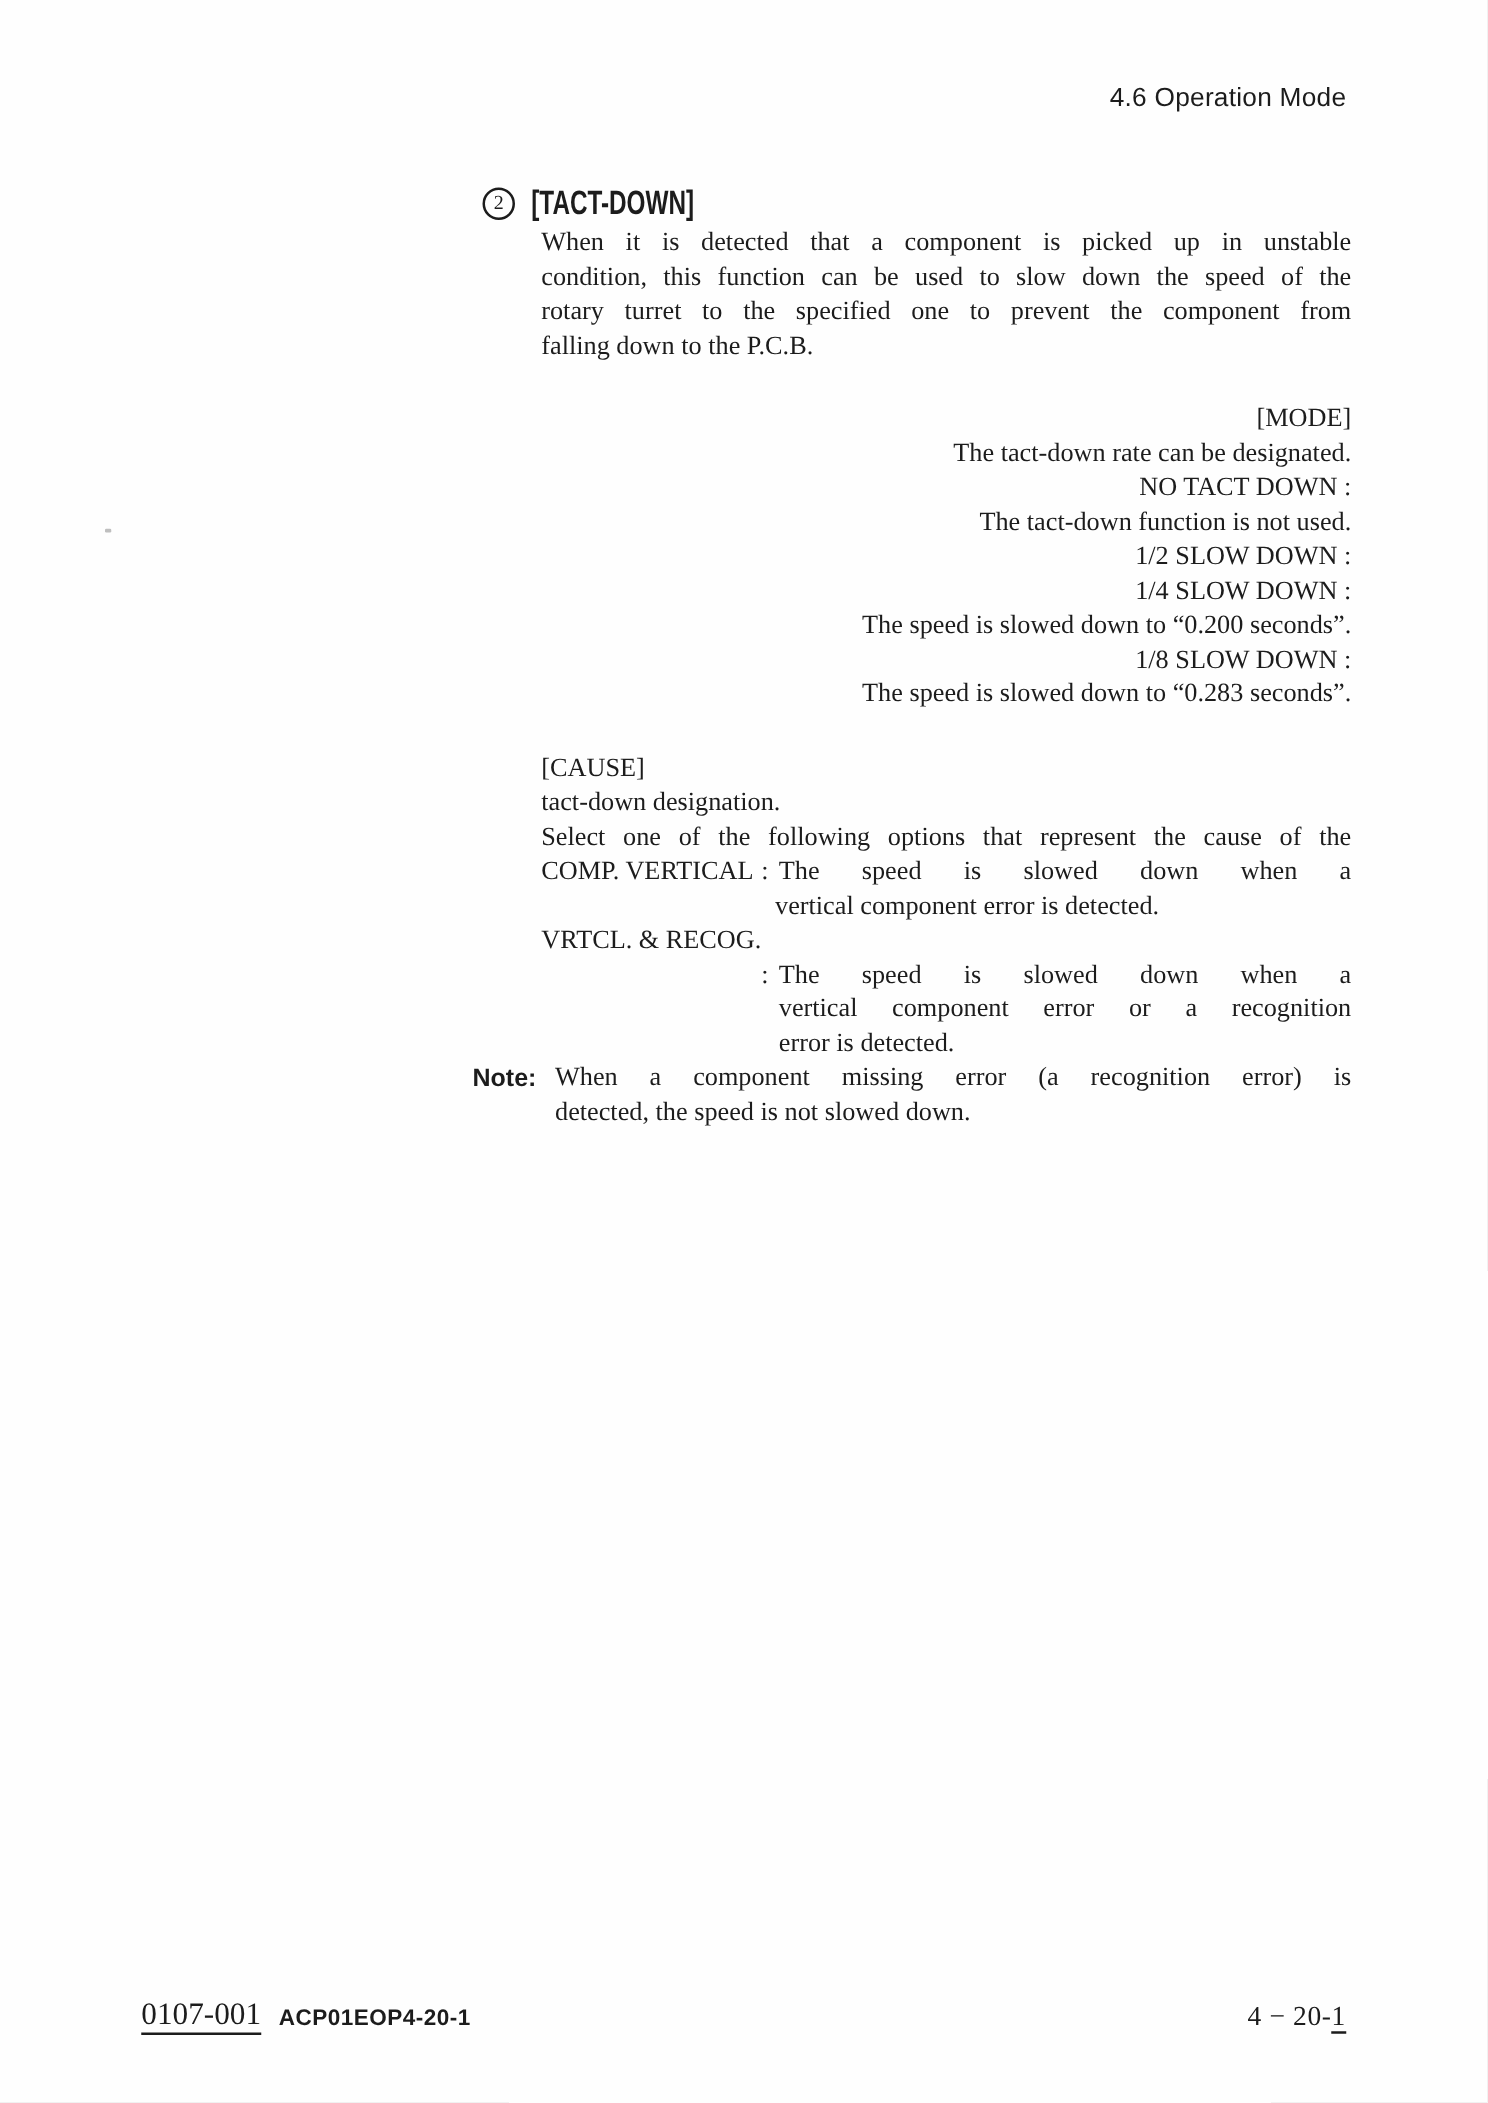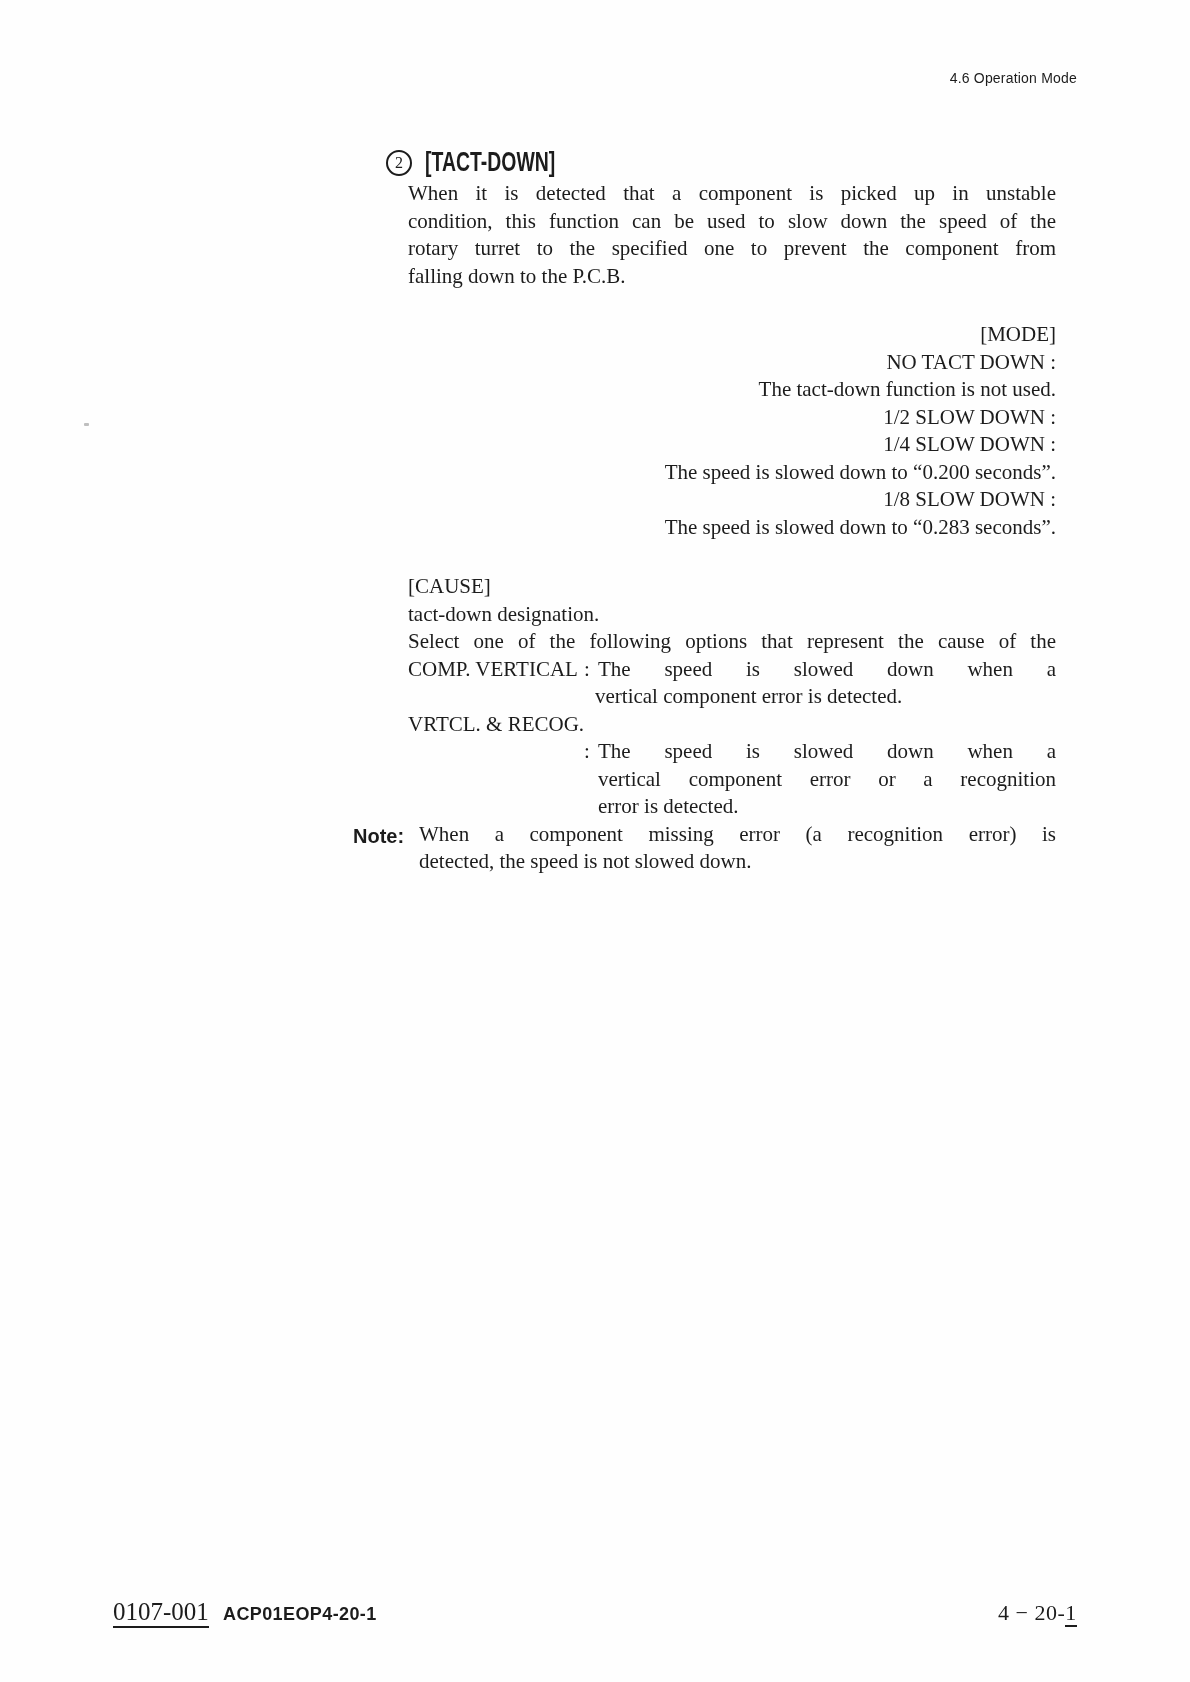--- a/index.html
+++ b/index.html
@@ -10,21 +10,21 @@
     background:#fefefe;
     color:#1c1c1c;
     font-family:"Liberation Serif", serif;
     overflow:hidden;
   }
 
   
   .running-header {
     position:absolute; top:66px; right:113px;
     font-family:"Liberation Sans", sans-serif;
-    font-size:14px; line-height:25px;
+    font-size:21px; line-height:25px;
     letter-spacing:0.2px;
     color:#1c1c1c;
   }
 
   
   .heading-row { position:absolute; top:147px; left:386px; height:32px; white-space:nowrap; }
   .circled-num {
     display:inline-flex; align-items:center; justify-content:center;
     width:22px; height:22px;
     border:2px solid #1c1c1c; border-radius:50%;
@@ -37,21 +37,21 @@
     margin-left:13px;
     font-family:"Liberation Sans", sans-serif;
     font-weight:bold; font-size:27px; line-height:30px;
     transform:scaleX(0.72); transform-origin:left center;
     letter-spacing:0px;
     white-space:nowrap;
   }
 
   
   .content {
-    position:absolute; left:408px; top:180px; width:648px;
+    position:absolute; left:433px; top:180px; width:648px;
     font-size:21px; line-height:27.5px;
   }
   .line { min-height:27.5px; }
   .j { text-align:justify; text-align-last:justify; }
   .block-mode { margin-top:31px;text-align:right; }
   .block-cause { margin-top:32px; }
 
   .mode-desc { margin-left:130px; }
 
   .rel { position:relative; }
@@ -110,20 +110,21 @@
 
     <div class="para">
       <div class="line j">When it is detected that a component is picked up in unstable</div>
       <div class="line j">condition, this function can be used to slow down the speed of the</div>
       <div class="line j">rotary turret to the specified one to prevent the component from</div>
       <div class="line">falling down to the P.C.B.</div>
     </div>
 
     <div class="block-mode">
       <div class="line">[MODE]</div>
+      <div class="line">The tact-down rate can be designated.</div>
 
       <div class="line">NO TACT DOWN :</div>
       <div class="line mode-desc">The tact-down function is not used.</div>
 
       <div class="line">1/2 SLOW DOWN :</div>
 
       <div class="line">1/4 SLOW DOWN :</div>
       <div class="line mode-desc">The speed is slowed down to “0.200 seconds”.</div>
 
       <div class="line">1/8 SLOW DOWN :</div>

